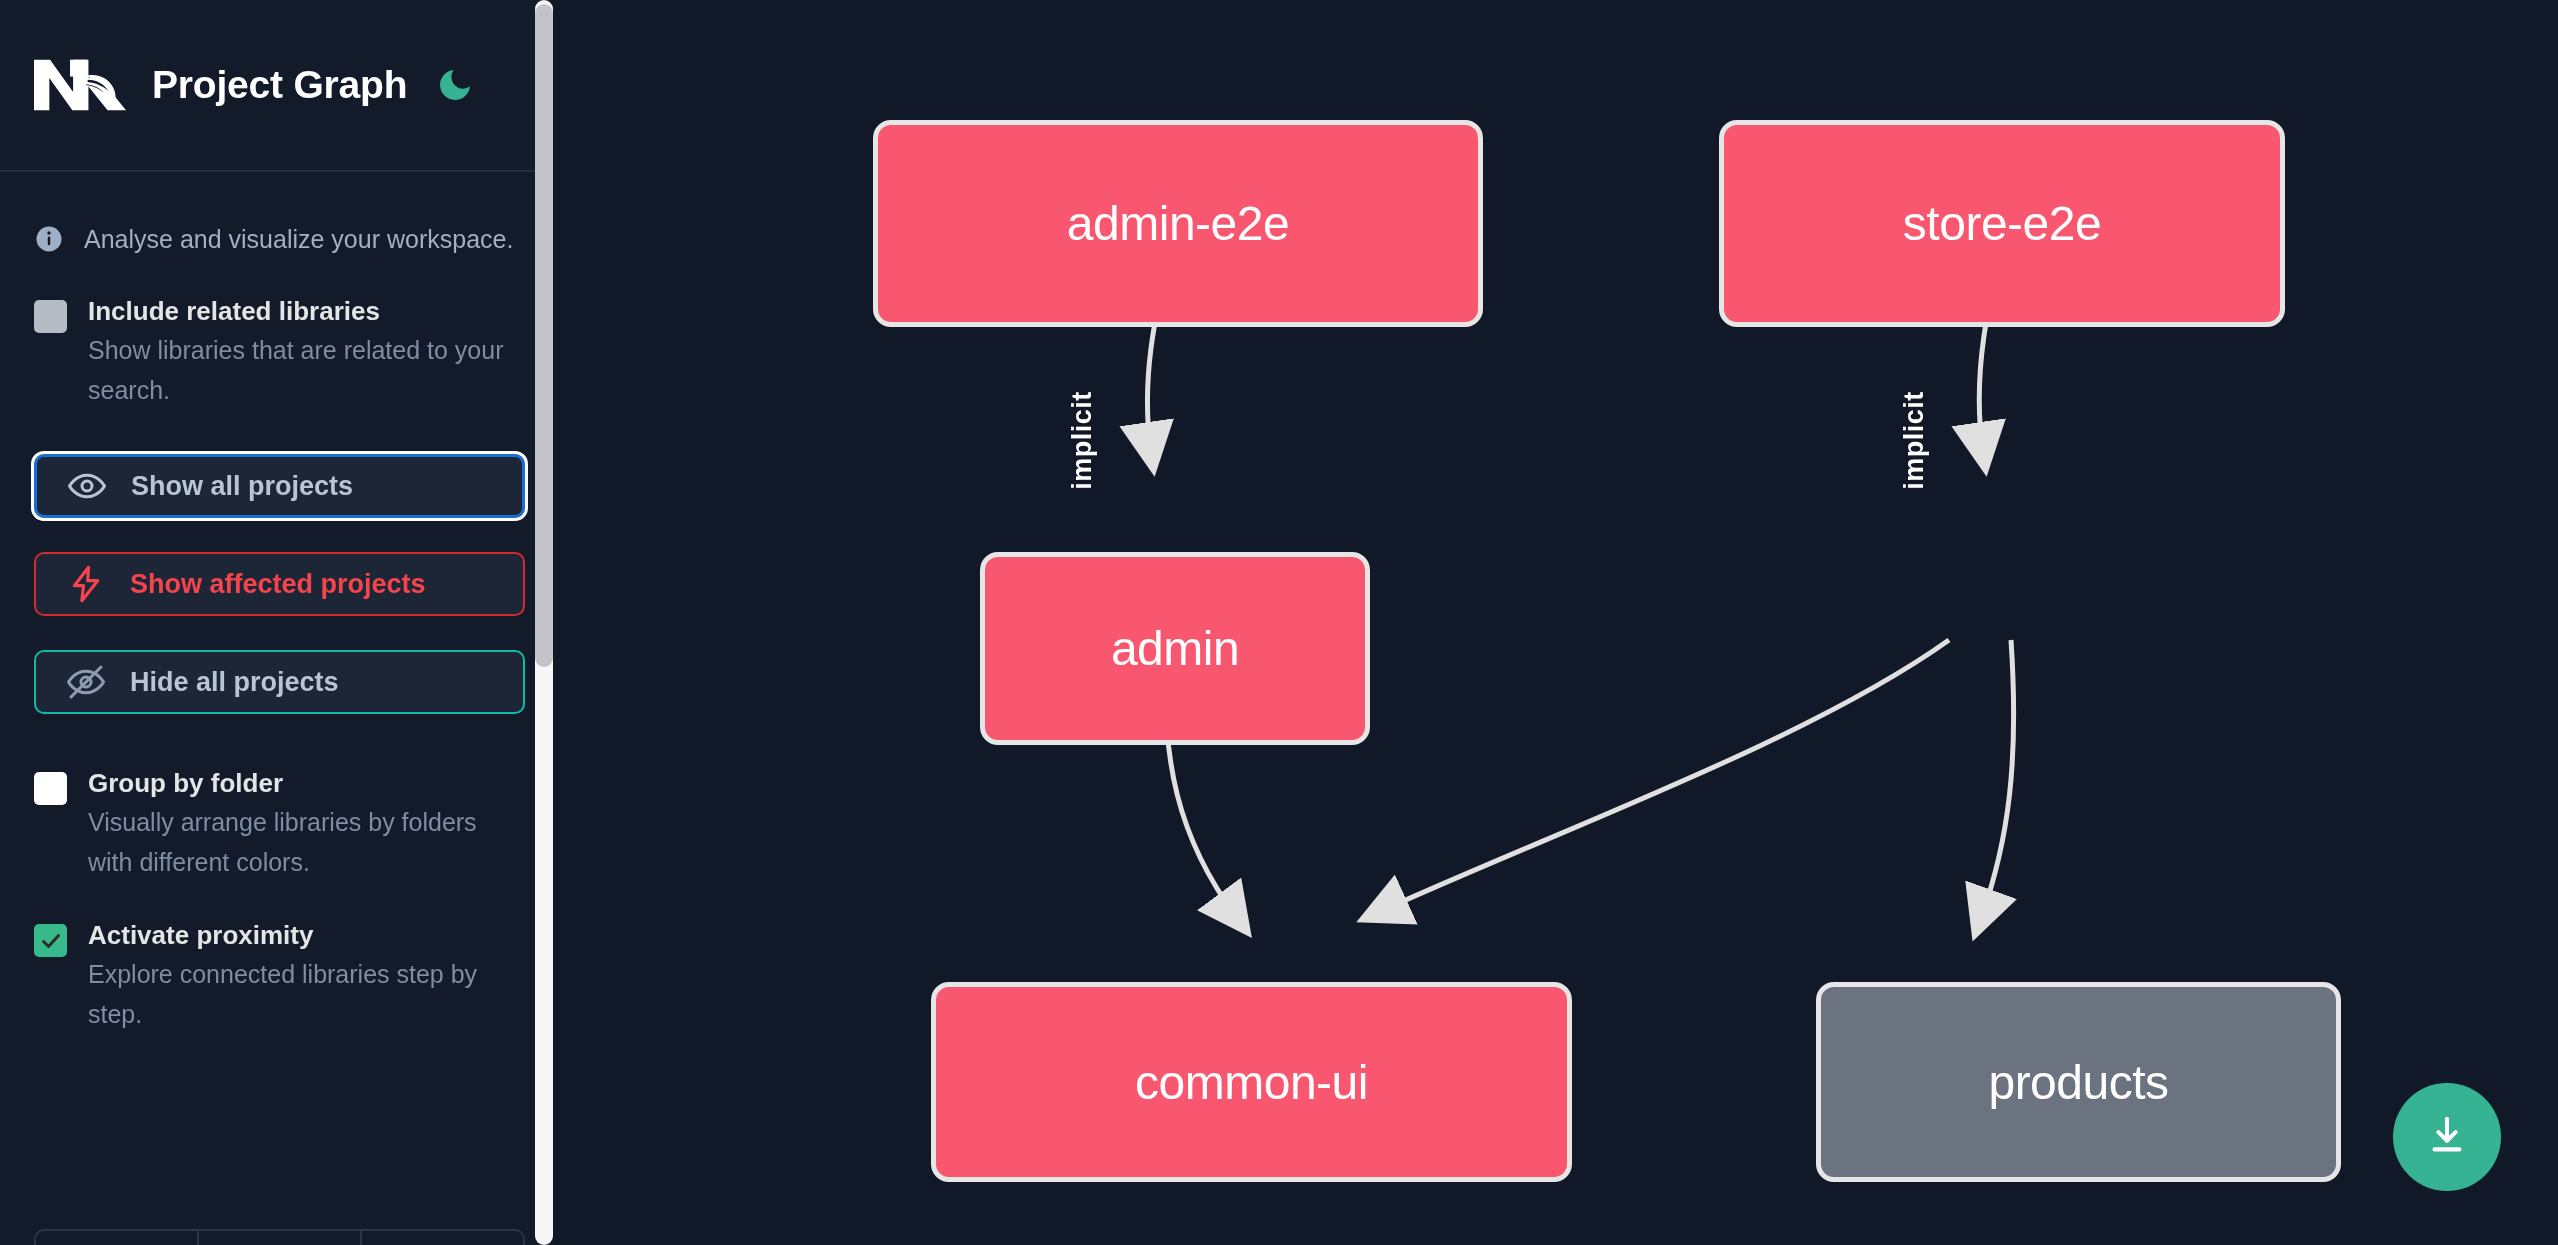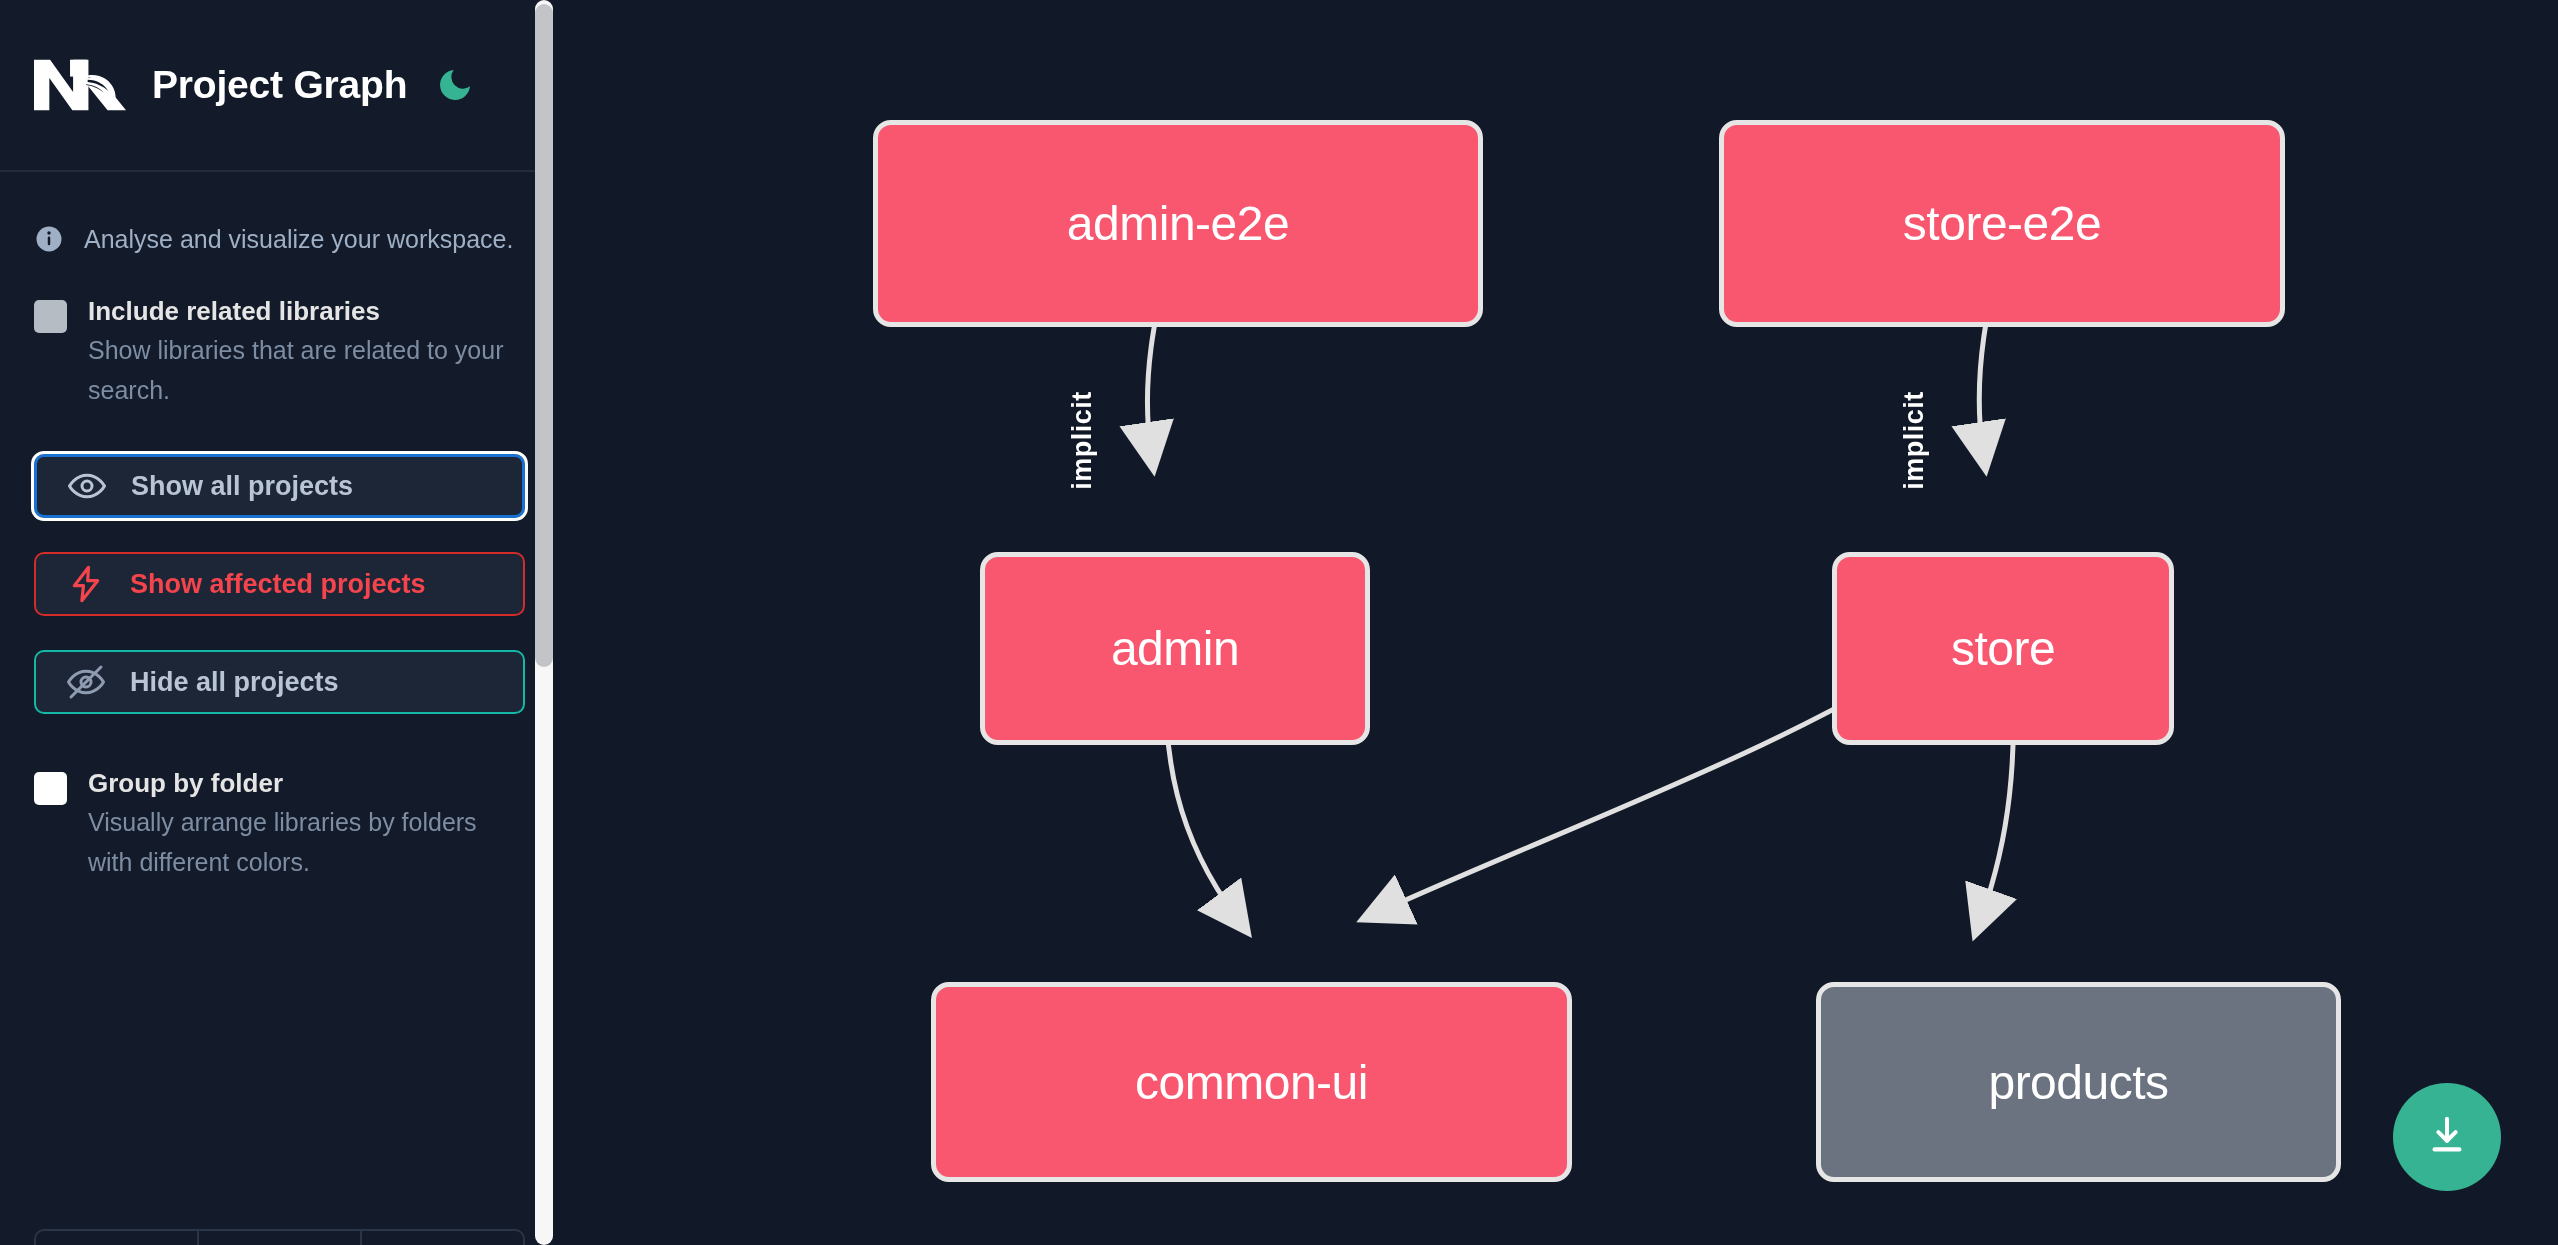--- a/index.html
+++ b/index.html
@@ -384,20 +384,31 @@
       </div>
 
       <div class="check-row" style="margin-top:52px">
         <span class="cbox white"></span>
         <div class="check-texts">
           <div class="check-title">Group by folder</div>
           <div class="check-desc">Visually arrange libraries by folders with different colors.</div>
         </div>
       </div>
 
+      <div class="check-row tight">
+        <span class="cbox green">
+          <svg width="24" height="24" viewBox="0 0 24 24" fill="none" stroke="#2b2b2b" stroke-width="3" stroke-linecap="round" stroke-linejoin="round" xmlns="http://www.w3.org/2000/svg">
+            <path d="M4.5 12.5 9.5 17.5 19.5 6.5"></path>
+          </svg>
+        </span>
+        <div class="check-texts">
+          <div class="check-title">Activate proximity</div>
+          <div class="check-desc">Explore connected libraries step by step.</div>
+        </div>
+      </div>
 
       <div class="btn-group-peek">
         <div></div>
         <div></div>
         <div></div>
       </div>
 
     </div>
 
     <div class="sb-track">
@@ -433,23 +444,20 @@
     </div>
 
     <div class="node" style="left:1160px; top:120px; width:566px; height:207px; background:#f9566f;">
       <span class="node-label">store-e2e</span>
     </div>
 
     <div class="node" style="left:421px; top:552px; width:390px; height:193px; background:#f9566f;">
       <span class="node-label">admin</span>
     </div>
 
-    <div class="node" style="left:1273px; top:552px; width:342px; height:193px; background:#f9566f;">
-      <span class="node-label">store</span>
-    </div>
 
     <div class="node" style="left:372px; top:982px; width:641px; height:200px; background:#f9566f;">
       <span class="node-label">common-ui</span>
     </div>
 
     <div class="node" style="left:1257px; top:982px; width:525px; height:200px; background:#6b7280;">
       <span class="node-label">products</span>
     </div>
 
     <span class="edge-label" style="left:474px; top:425px;">implicit</span>

